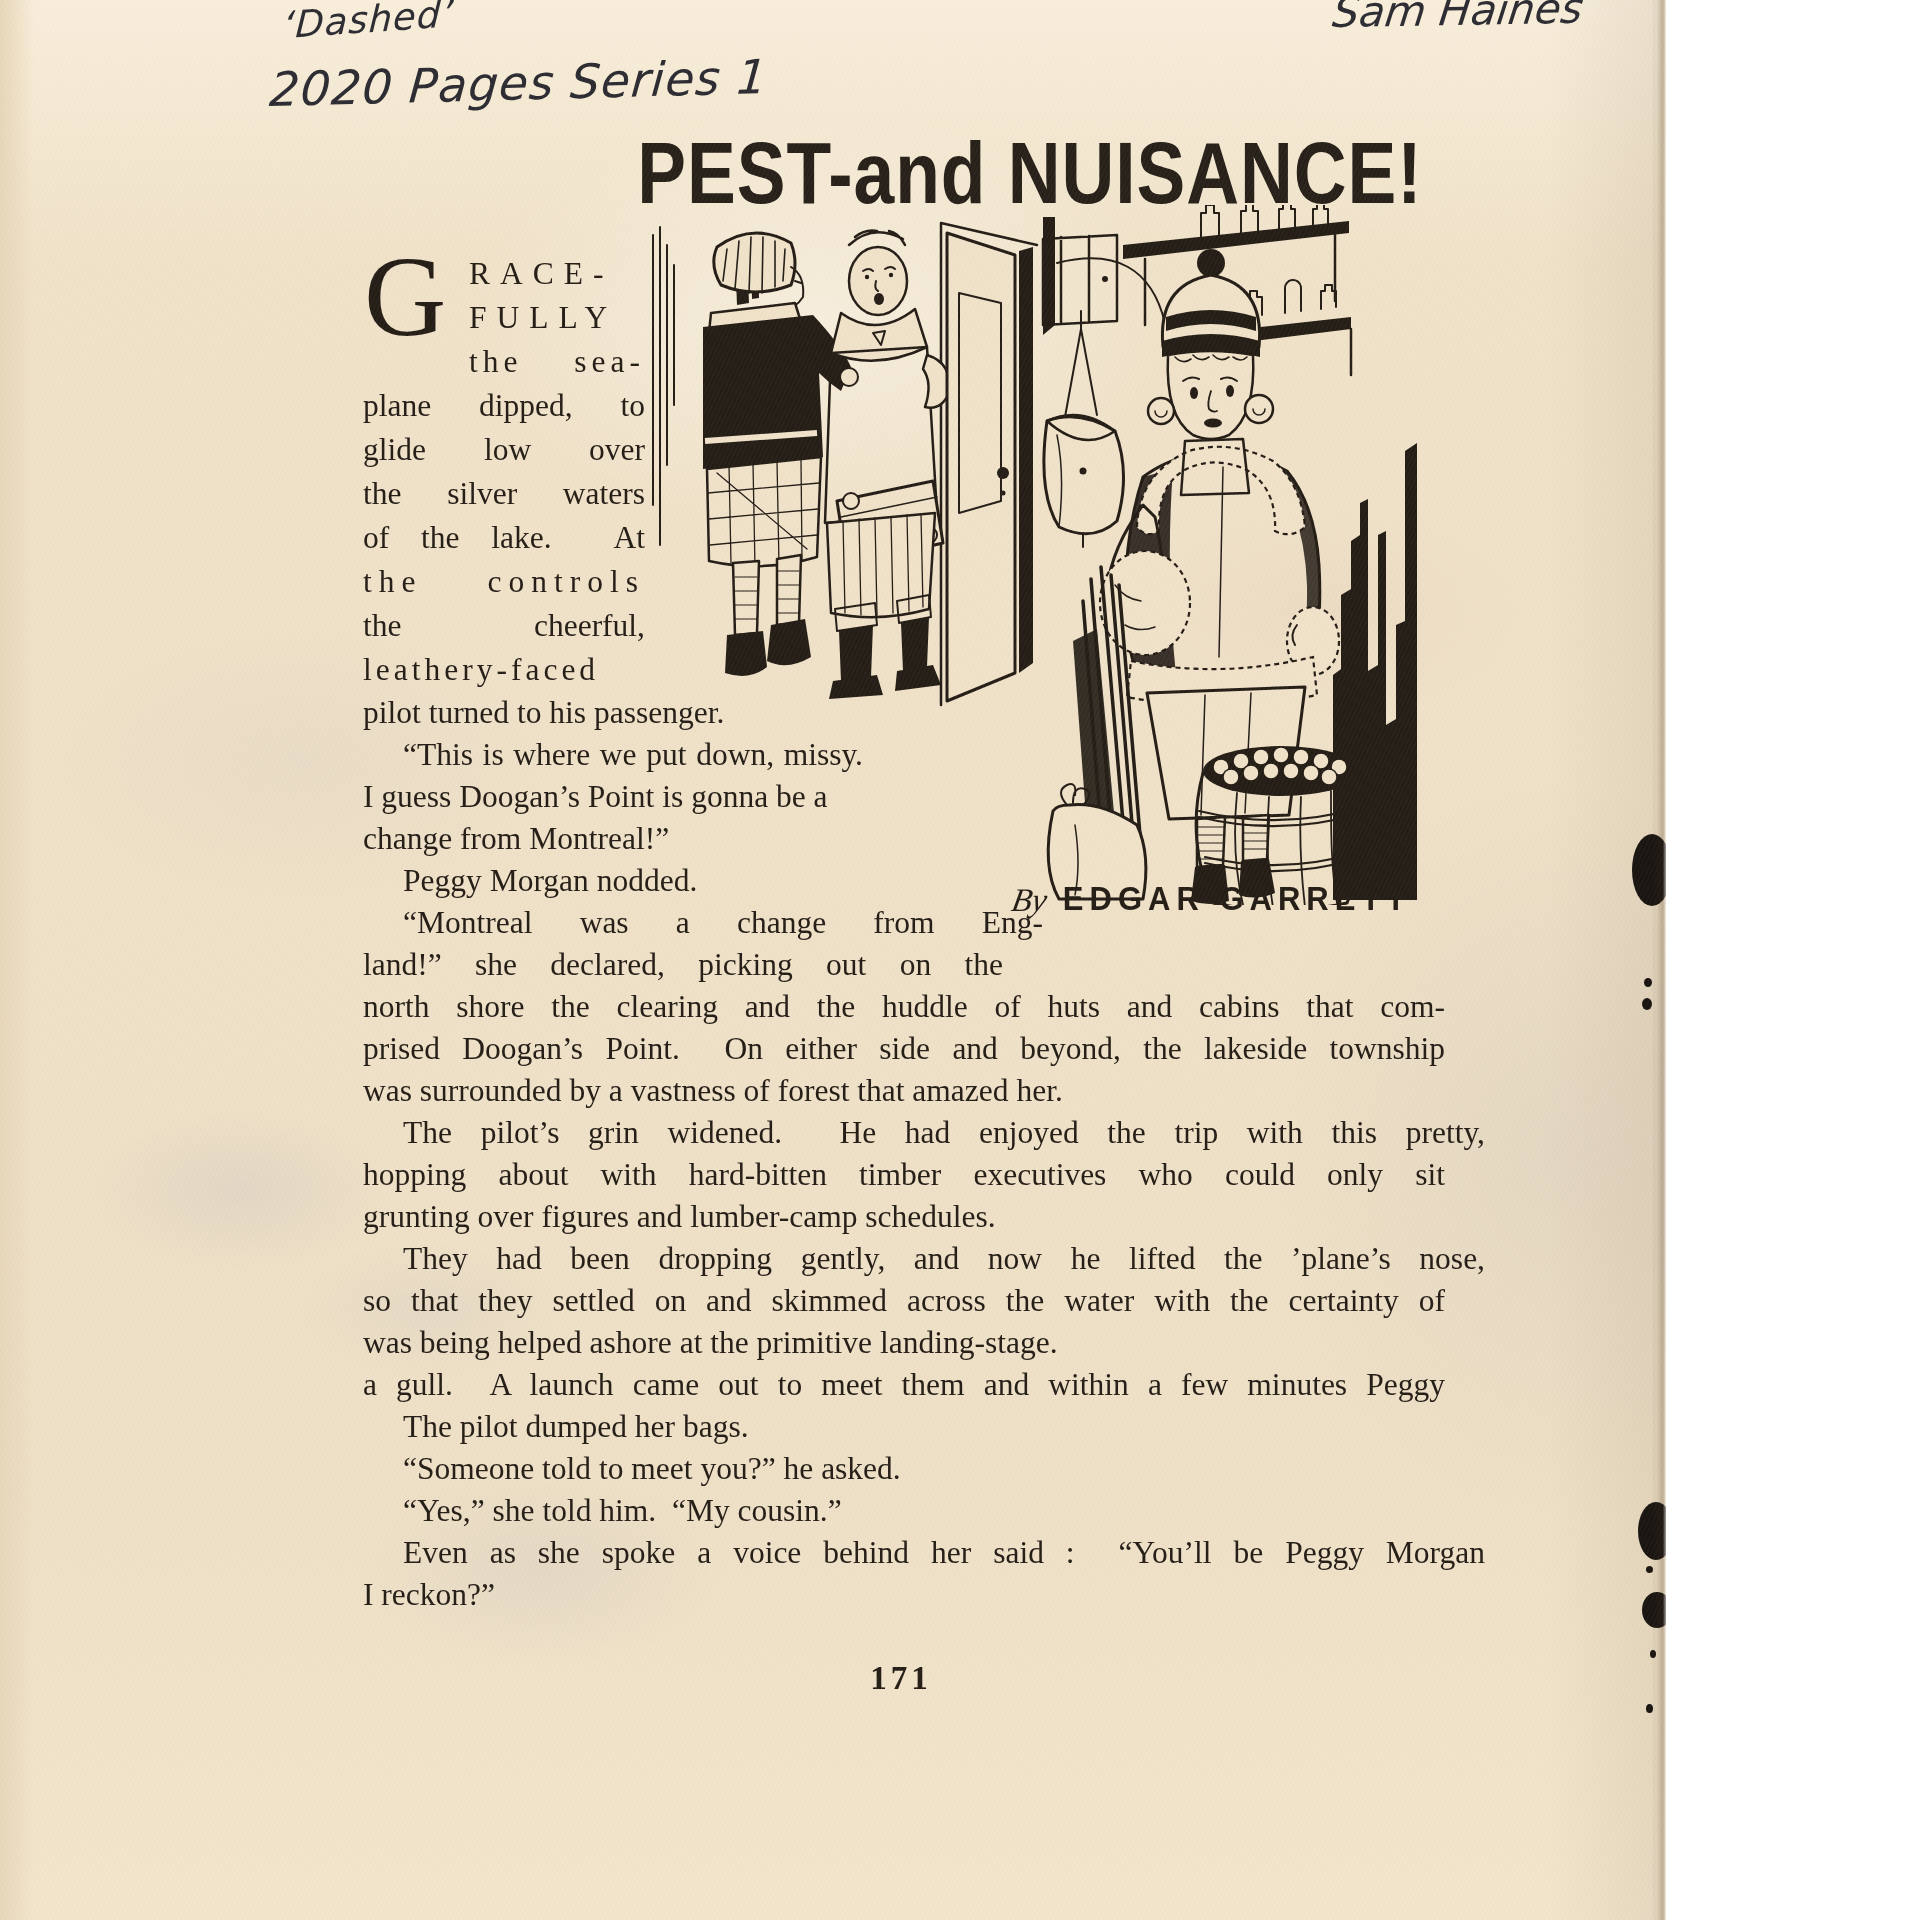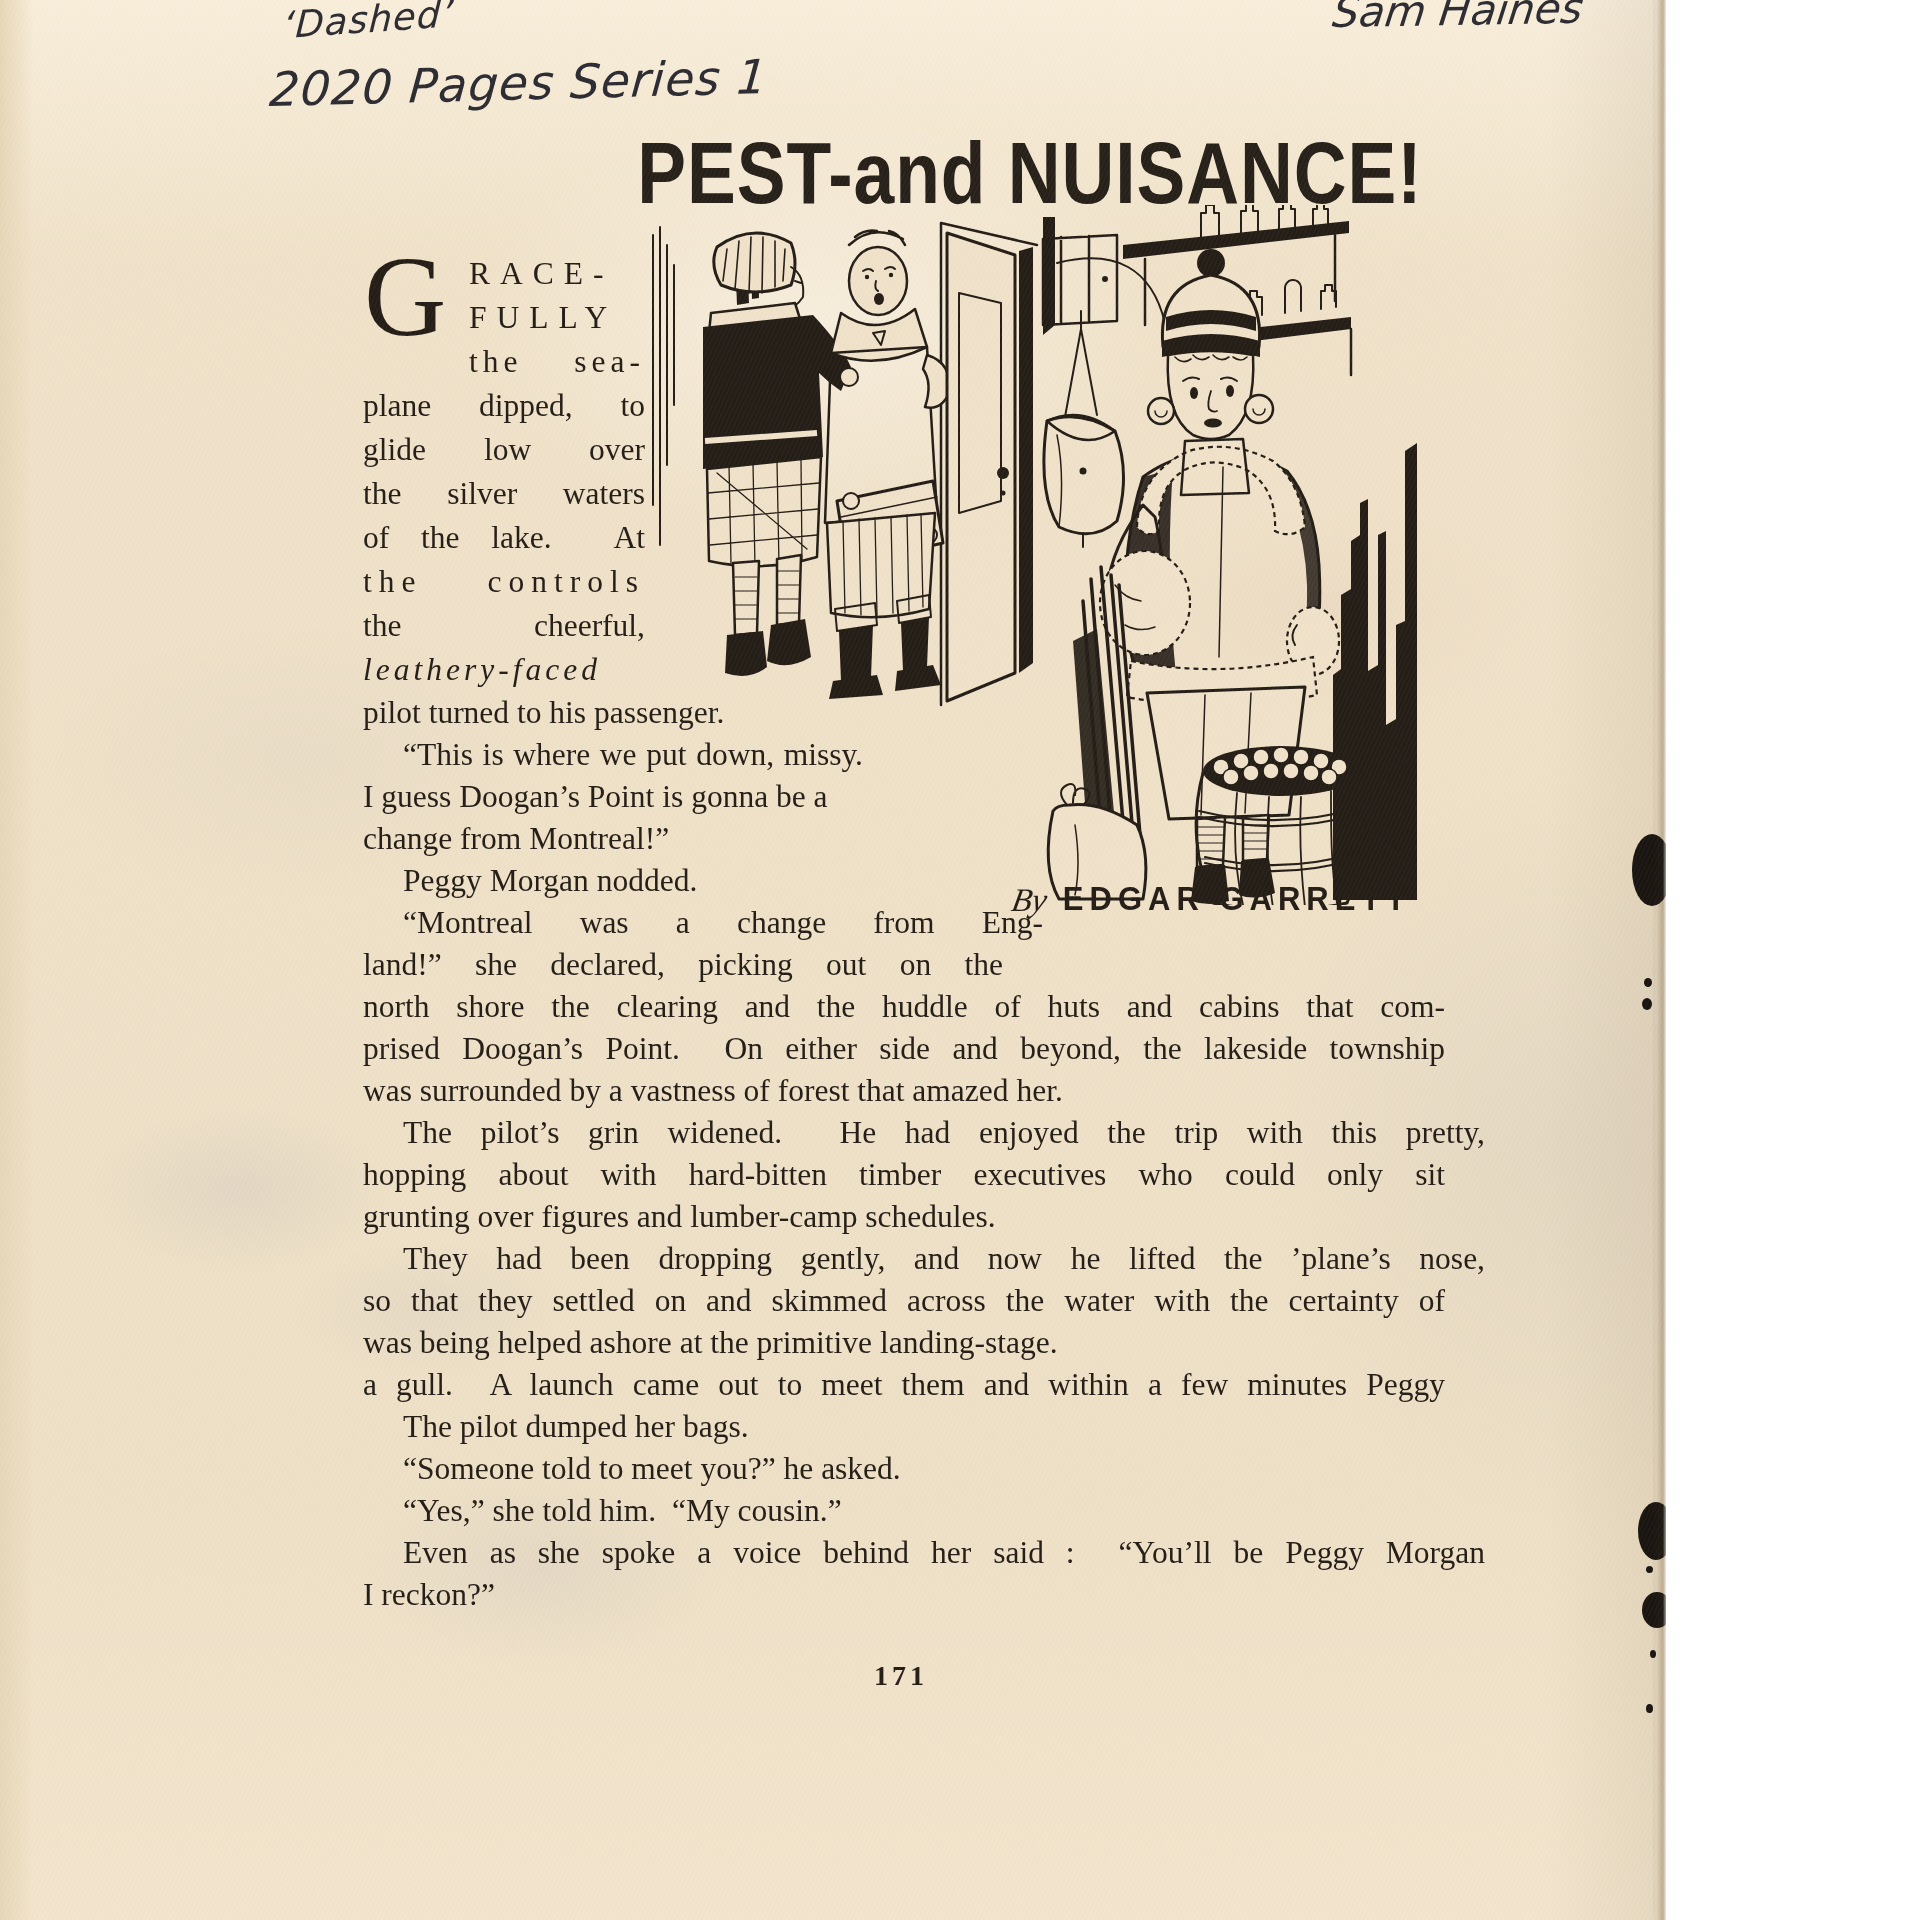--- a/index.html
+++ b/index.html
@@ -45,21 +45,21 @@
     font-size:31px;letter-spacing:6px;transform:scaleY(1.08);transform-origin:left bottom;}
   .dropcap{position:absolute;left:364px;top:250px;font-size:114px;line-height:.82;
     color:var(--ink,#241d16);font-weight:400;}
   .textblock{position:absolute;color:var(--ink,#241d16);font-size:31.5px;}
   #opening-block{left:363px;top:252px;width:282px;}
   #body-block{left:363px;top:692px;width:1090px;}
   .tline{white-space:pre;text-align:left;text-align-last:left;overflow:visible;}
   .tline.spread{text-align:justify;text-align-last:justify;}
   .tline.ind{padding-left:40px;}
   .pagenum{position:absolute;left:856px;top:1660px;width:90px;text-align:center;
-    font-size:28px;letter-spacing:4px;color:var(--ink,#241d16);font-weight:600;}
+    font-size:33px;letter-spacing:4px;color:var(--ink,#241d16);font-weight:600;}
   .blot{position:absolute;background:var(--blot,#191410);border-radius:50%;}
   .b1{left:1632px;top:834px;width:40px;height:72px;}
   .b2{left:1638px;top:1502px;width:36px;height:58px;}
   .b3{left:1642px;top:1592px;width:30px;height:36px;}
   .d1{left:1644px;top:978px;width:8px;height:9px;}
   .d2{left:1642px;top:998px;width:10px;height:12px;}
   .d3{left:1646px;top:1566px;width:7px;height:7px;}
   .d4{left:1650px;top:1650px;width:6px;height:8px;}
   .d5{left:1646px;top:1704px;width:7px;height:9px;}
 </style>
@@ -253,21 +253,21 @@
   <div id="opening-block" class="textblock">
       <div class="tline spread" style="height: 44px; line-height: 44px; width: 176px; margin-left: 106px; letter-spacing: 10px;">RACE-</div>
       <div class="tline spread" style="height: 44px; line-height: 44px; width: 176px; margin-left: 106px; letter-spacing: 10px;">FULLY</div>
       <div class="tline spread" style="height: 44px; line-height: 44px; width: 176px; margin-left: 106px; letter-spacing: 5px;">the sea-</div>
       <div class="tline spread" style="height: 44px; line-height: 44px; width: 282px;">plane dipped, to</div>
       <div class="tline spread" style="height: 44px; line-height: 44px; width: 282px;">glide low over</div>
       <div class="tline spread" style="height: 44px; line-height: 44px; width: 282px;">the silver waters</div>
       <div class="tline spread" style="height: 44px; line-height: 44px; width: 282px;">of the lake.  At</div>
       <div class="tline spread" style="height: 44px; line-height: 44px; width: 282px; letter-spacing: 7px;">the controls</div>
       <div class="tline spread" style="height: 44px; line-height: 44px; width: 282px;">the cheerful,</div>
-      <div class="tline spread" style="height: 44px; line-height: 44px; width: 282px; letter-spacing: 4px; font-style: italic;">leathery-faced</div>
+      <div class="tline spread" style="height: 44px; line-height: 44px; width: 282px; letter-spacing: 4px;">leathery-faced</div>
     </div>
 
   <div id="body-block" class="textblock">
       <div class="tline" style="height: 42px; line-height: 42px; width: 460px;">pilot turned to his passenger.</div>
       <div class="tline spread ind" style="height: 42px; line-height: 42px; width: 460px;">“This is where we put down, missy.</div>
       <div class="tline spread" style="height: 42px; line-height: 42px; width: 460px;">I guess Doogan’s Point is gonna be a</div>
       <div class="tline" style="height: 42px; line-height: 42px; width: 460px;">change from Montreal!”</div>
       <div class="tline ind" style="height: 42px; line-height: 42px; width: 460px;">Peggy Morgan nodded.</div>
       <div class="tline spread ind" style="height: 42px; line-height: 42px; width: 640px;">“Montreal was a change from Eng-</div>
       <div class="tline spread" style="height: 42px; line-height: 42px; width: 640px;">land!” she declared, picking out on the</div>

